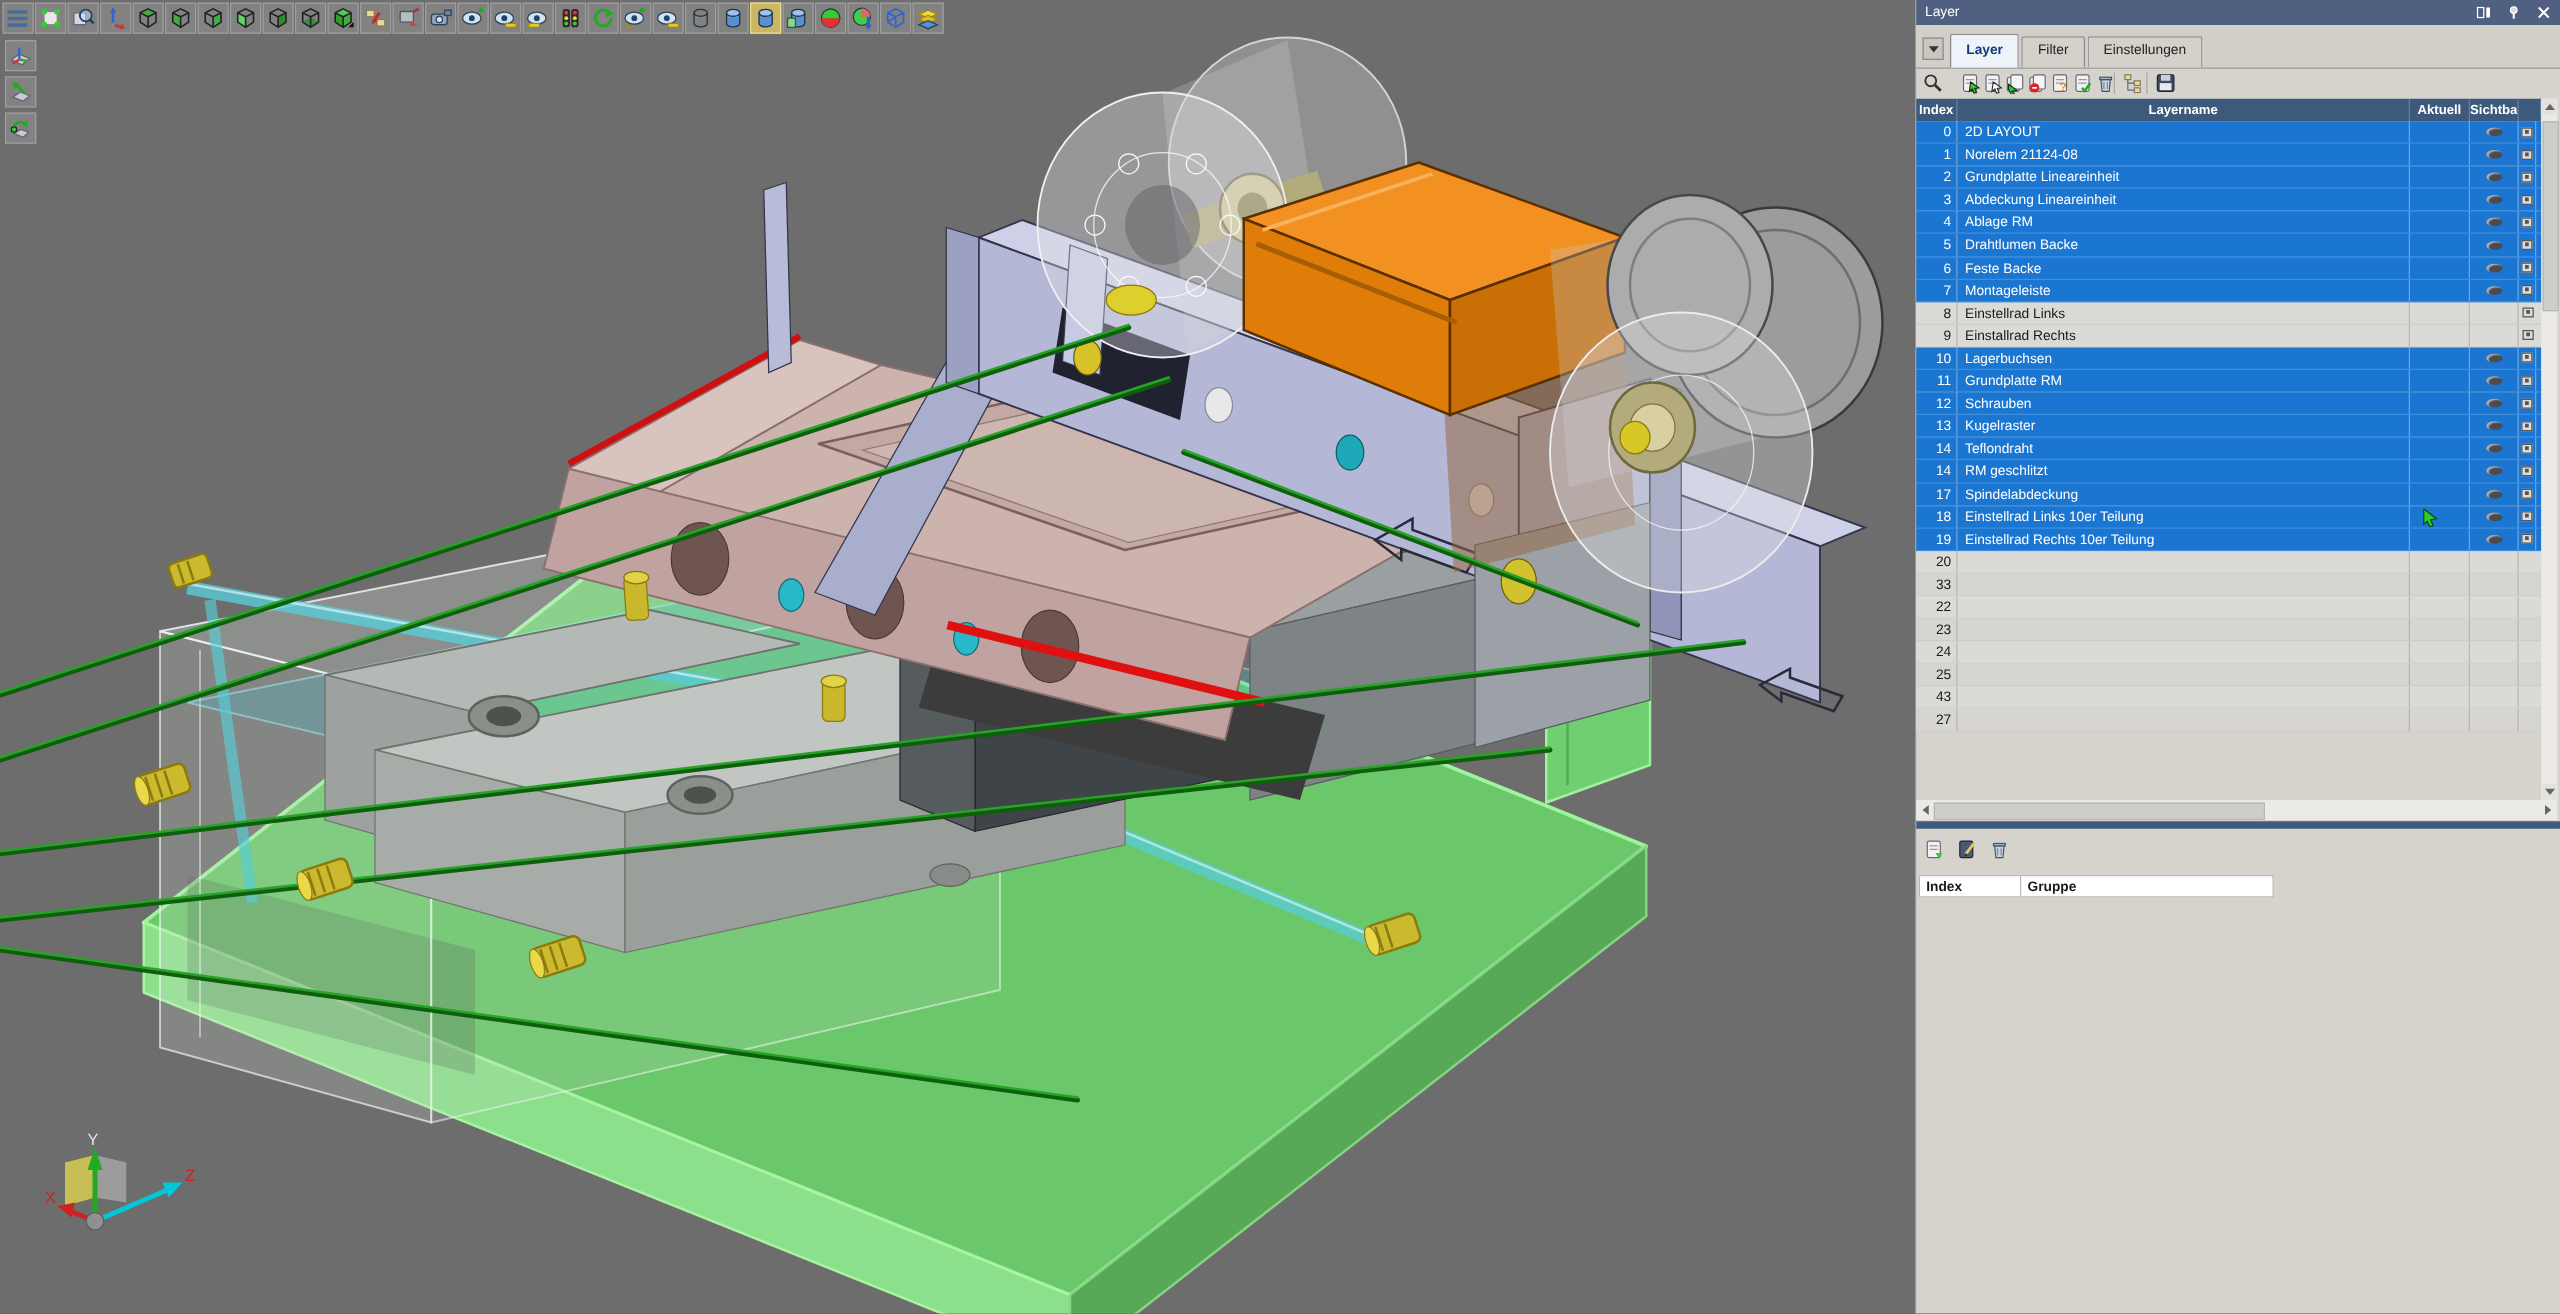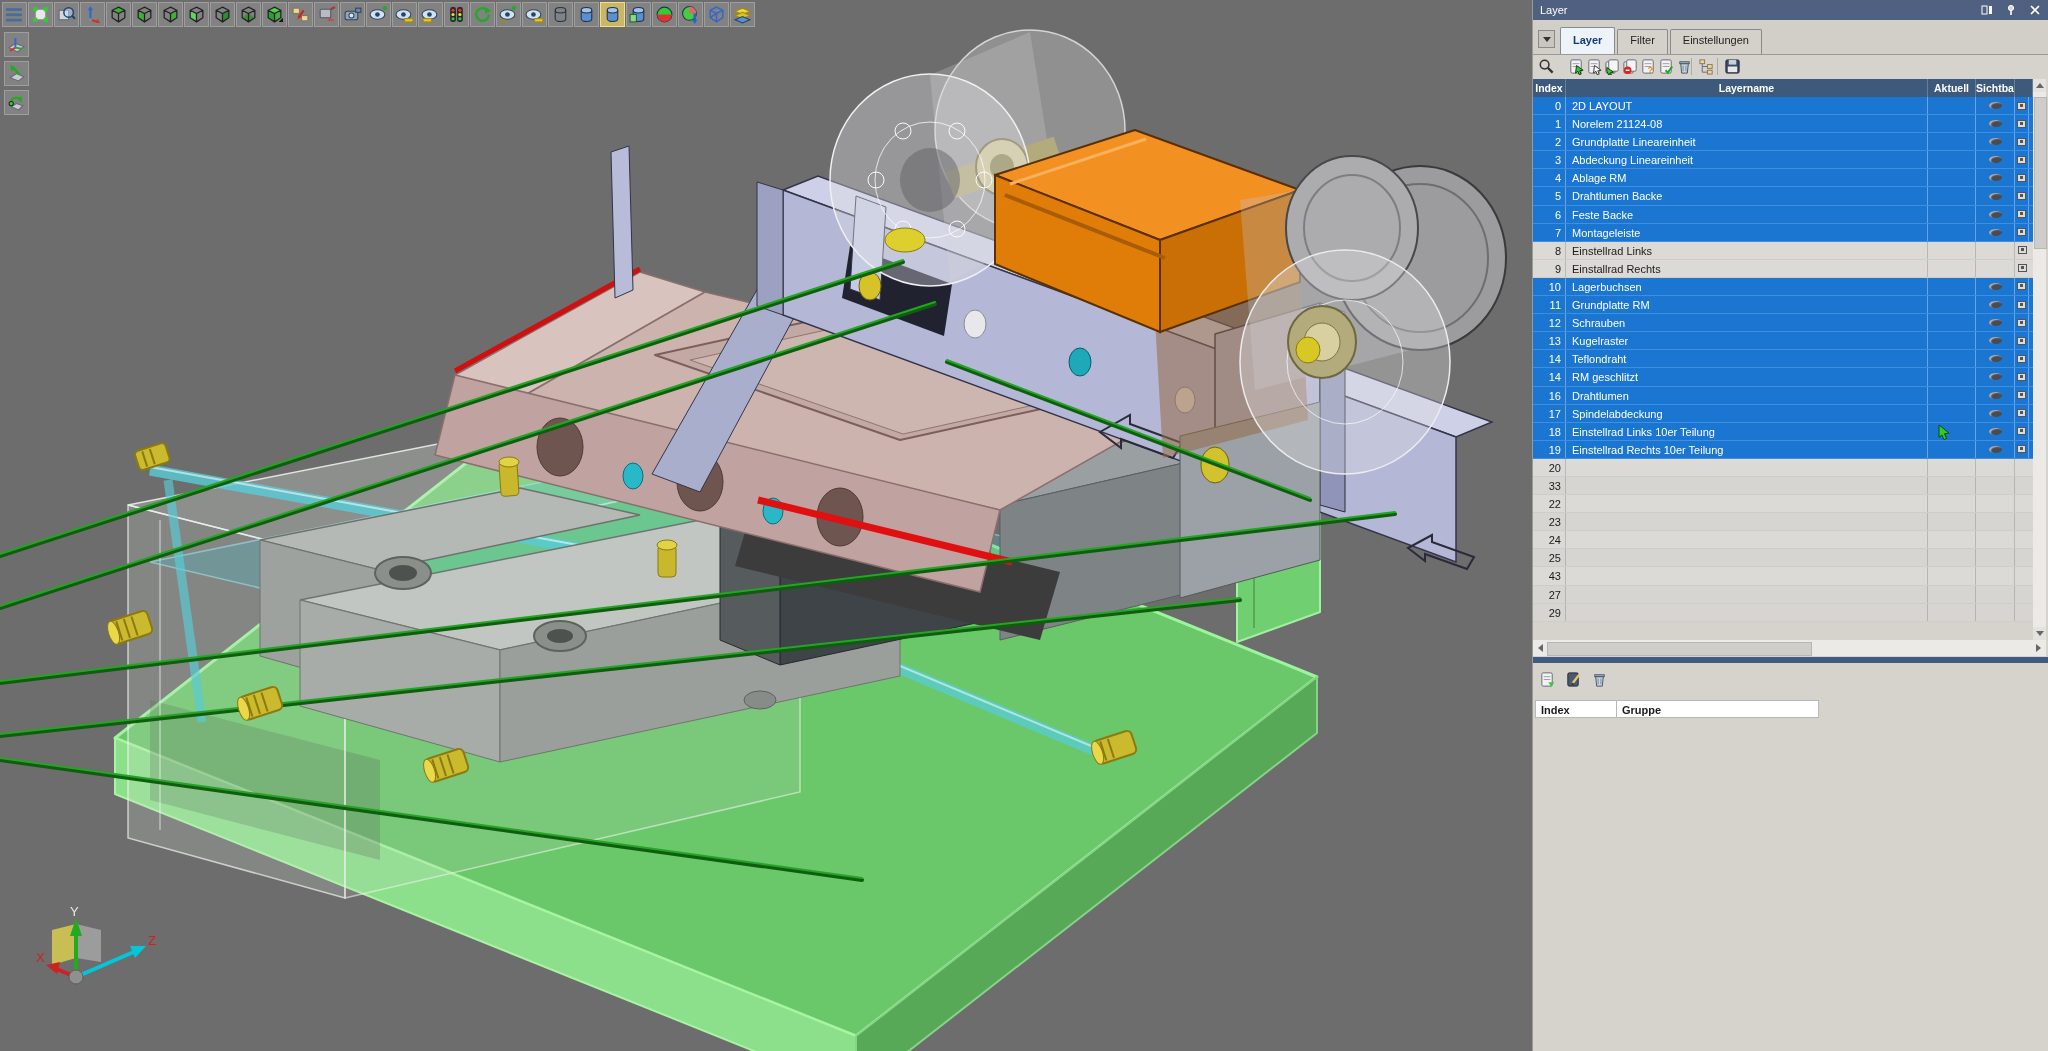--- a/index.html
+++ b/index.html
@@ -853,33 +853,20 @@
           <div class="lc c-vis">
             <span class="eye"></span>
           </div>
           <div class="lc c-lock">
             <span class="lockicon">
               <i></i>
             </span>
           </div>
         </div>
         <div class="lrow selected">
-          <div class="lc c-index">16</div>
-          <div class="lc c-name">Drahtlumen</div>
-          <div class="lc c-akt curs"></div>
-          <div class="lc c-vis">
-            <span class="eye"></span>
-          </div>
-          <div class="lc c-lock">
-            <span class="lockicon">
-              <i></i>
-            </span>
-          </div>
-        </div>
-        <div class="lrow selected">
           <div class="lc c-index">17</div>
           <div class="lc c-name">Spindelabdeckung</div>
           <div class="lc c-akt curs"></div>
           <div class="lc c-vis">
             <span class="eye"></span>
           </div>
           <div class="lc c-lock">
             <span class="lockicon">
               <i></i>
             </span>
@@ -959,27 +946,20 @@
         </div>
         <div class="lrow">
           <div class="lc c-index">43</div>
           <div class="lc c-name"></div>
           <div class="lc c-akt"></div>
           <div class="lc c-vis"></div>
           <div class="lc c-lock"></div>
         </div>
         <div class="lrow alt">
           <div class="lc c-index">27</div>
-          <div class="lc c-name"></div>
-          <div class="lc c-akt"></div>
-          <div class="lc c-vis"></div>
-          <div class="lc c-lock"></div>
-        </div>
-        <div class="lrow alt">
-          <div class="lc c-index">29</div>
           <div class="lc c-name"></div>
           <div class="lc c-akt"></div>
           <div class="lc c-vis"></div>
           <div class="lc c-lock"></div>
         </div>
       </div>
 
     <div class="vscroll">
       <div class="arr" style="top:0">
           <i class="tri-up"></i>

